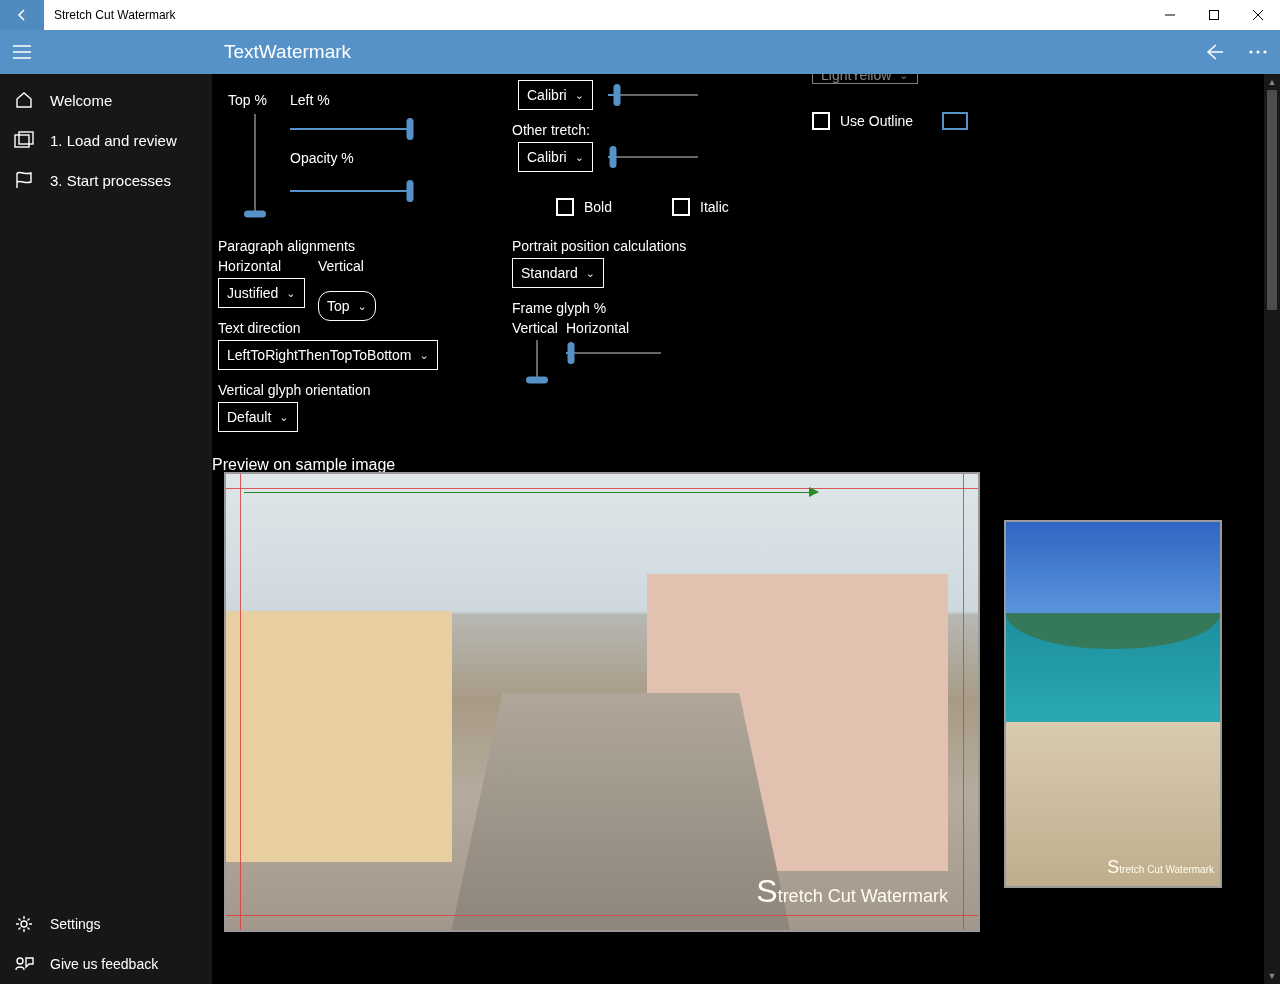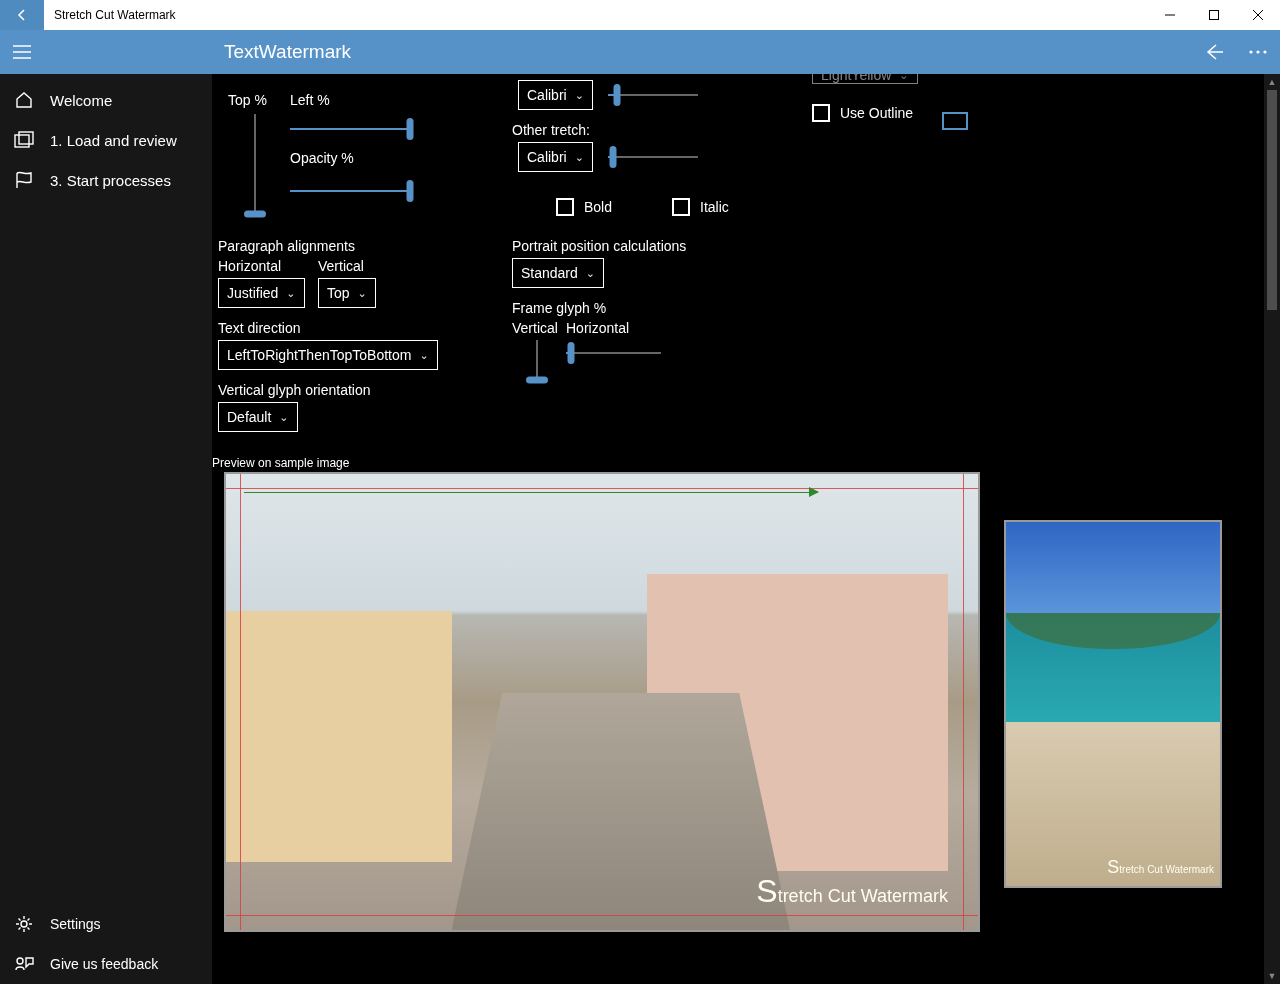--- a/index.html
+++ b/index.html
@@ -49,21 +49,21 @@
   .slider .thumb { position:absolute; top:50%; width:7px; height:22px; border-radius:4px; background:#5691c8; transform:translate(-50%,-50%); }
 
   .vslider { position:relative; width:18px; }
   .vslider .track { position:absolute; left:50%; top:0; bottom:0; width:2px; background:#666; transform:translateX(-50%); }
   .vslider .track .fill { position:absolute; bottom:0; left:0; width:2px; background:#5691c8; }
   .vslider .thumb { position:absolute; left:50%; height:7px; width:22px; border-radius:4px; background:#5691c8; transform:translate(-50%,-50%); }
 
   .swatch-outline { width:26px; height:18px; border:2px solid #5691c8; }
 
   
-  .preview-lbl { font-size:12px; color:#fff; position:absolute; left:0; }
+  .preview-lbl { font-size:16px; color:#fff; position:absolute; left:0; }
   .preview-main { border:2px solid #9a9a9a; position:relative; overflow:hidden; }
   .preview-side { border:2px solid #9a9a9a; position:relative; overflow:hidden; }
   .guide-v { position:absolute; top:0; bottom:0; width:1px; background:#d84040; opacity:.85; }
   .guide-h { position:absolute; left:0; right:0; height:1px; background:#d84040; opacity:.85; }
   .green-arrow { position:absolute; left:18px; top:18px; right:160px; height:1px; background:#2c8a2c; }
   .green-arrow:after { content:""; position:absolute; right:-1px; top:-5px; width:0;height:0;border-left:10px solid #2c8a2c; border-top:5px solid transparent; border-bottom:5px solid transparent; }
   .wm-text { position:absolute; color:#fffef0; font-family:Calibri, sans-serif; white-space:nowrap; }
   .wm-text .big { font-size:32px; }
   .wm-side .big { font-size:18px; }
 
@@ -215,21 +215,21 @@
         <div class="thumb" style="left:100%;"></div>
       </div>
 
       <div style="position:absolute; left:6px; top:164px;" class="lbl">Paragraph alignments</div>
       <div style="position:absolute; left:6px; top:184px;" class="lbl">Horizontal</div>
       <div style="position:absolute; left:106px; top:184px;" class="lbl">Vertical</div>
       <div class="select" style="position:absolute; left:6px; top:204px;">
         <span>Justified</span>
           <span class="chev">⌄</span>
       </div>
-      <div class="select" style="position:absolute; left:106px; top:204px;">
+      <div class="select" style="position:absolute; left:106px; top:217px;border-radius:12px;">
         <span>Top</span>
           <span class="chev">⌄</span>
       </div>
 
       <div style="position:absolute; left:6px; top:246px;" class="lbl">Text direction</div>
       <div class="select" style="position:absolute; left:6px; top:266px;">
         <span>LeftToRightThenTopToBottom</span>
           <span class="chev">⌄</span>
       </div>
 
@@ -290,21 +290,21 @@
         <div class="track">
             <div class="fill" style="width:5%"></div>
           </div>
         <div class="thumb" style="left:5%;"></div>
       </div>
 
       <div class="select" style="position:absolute; left:600px; top:-8px; opacity:.5; height:18px; overflow:hidden;">
         <span>LightYellow</span>
           <span class="chev">⌄</span>
       </div>
-      <div class="chk" style="position:absolute; left:600px; top:30px;">
+      <div class="chk" style="position:absolute; left:600px; top:38px;">
         <span class="box"></span>
         <span>Use Outline</span>
       </div>
       <div class="swatch-outline" style="position:absolute; left:730px; top:38px;"></div>
 
       <div class="preview-lbl" style="top:382px;">Preview on sample image</div>
 
       <div class="preview-main" style="position:absolute; left:12px; top:398px; width:756px; height:460px;">
         <div class="scene-street">
           <div class="bld" style="left:0;top:30%;width:30%;height:55%;"></div>

